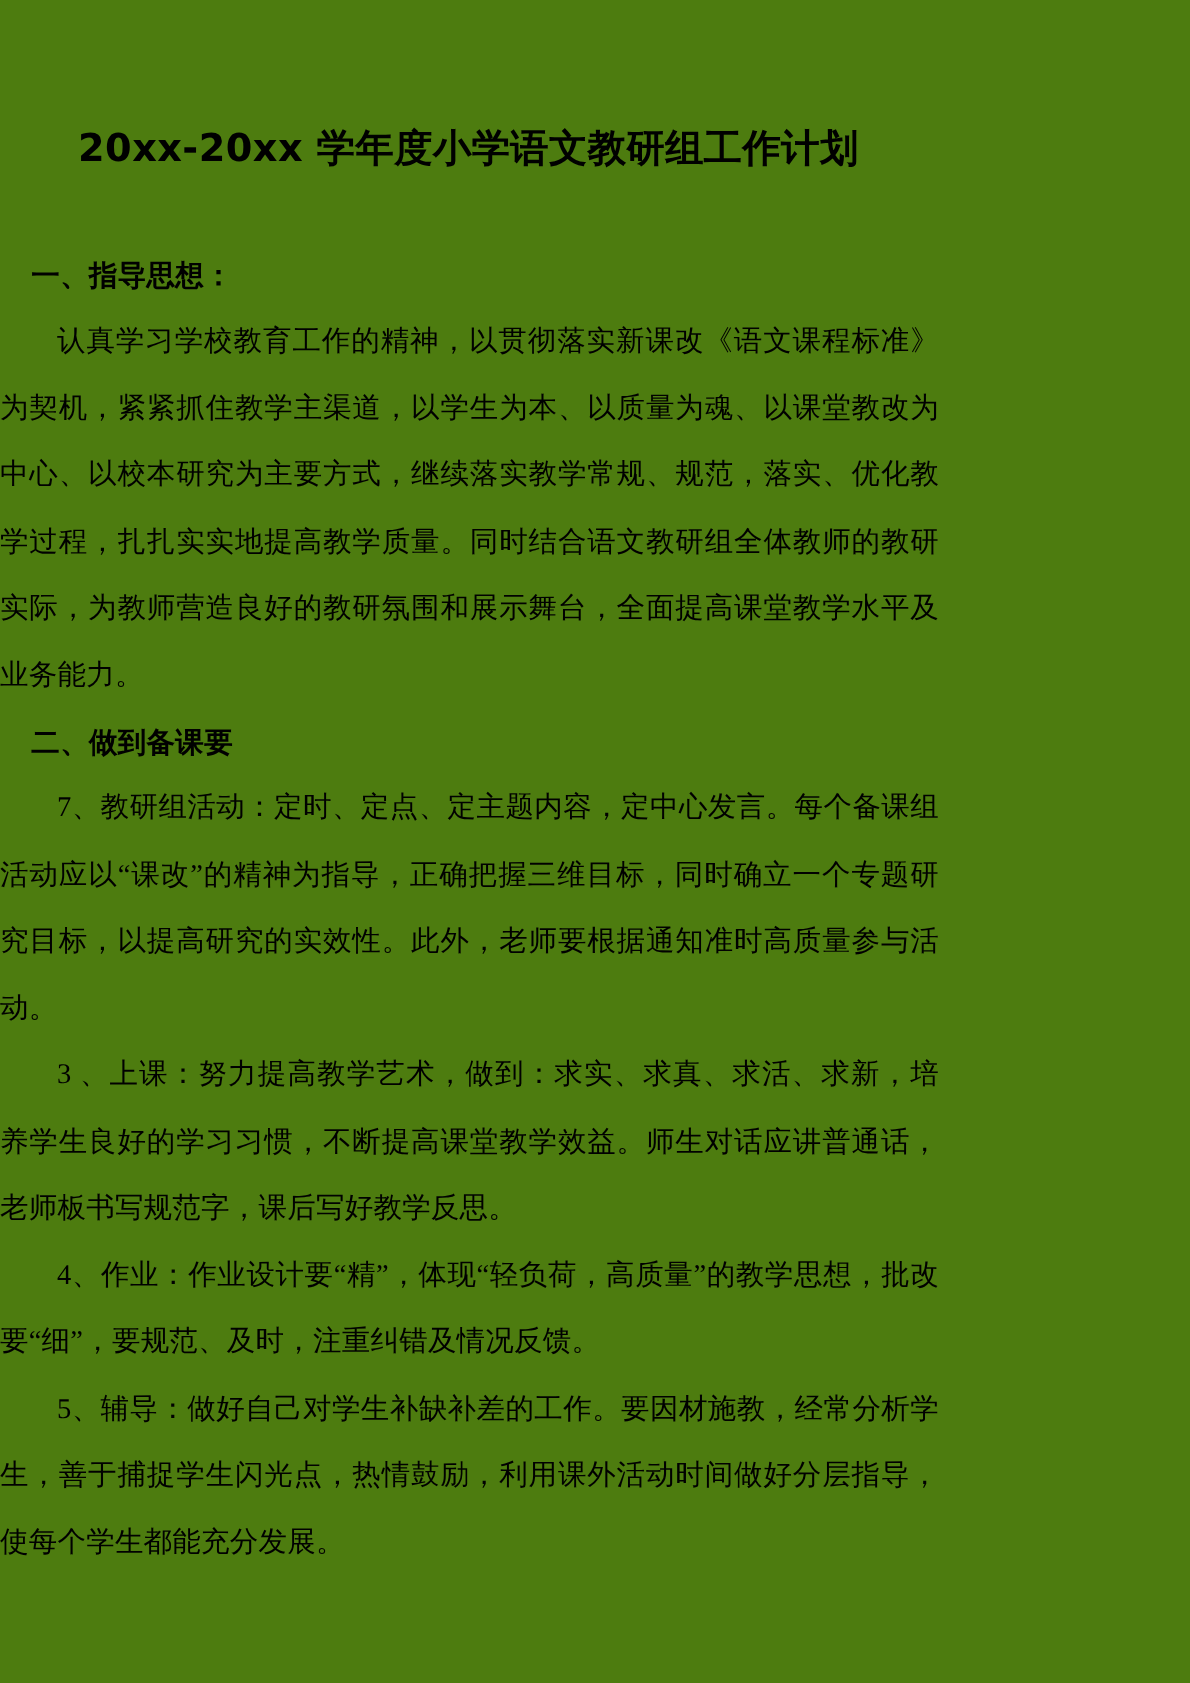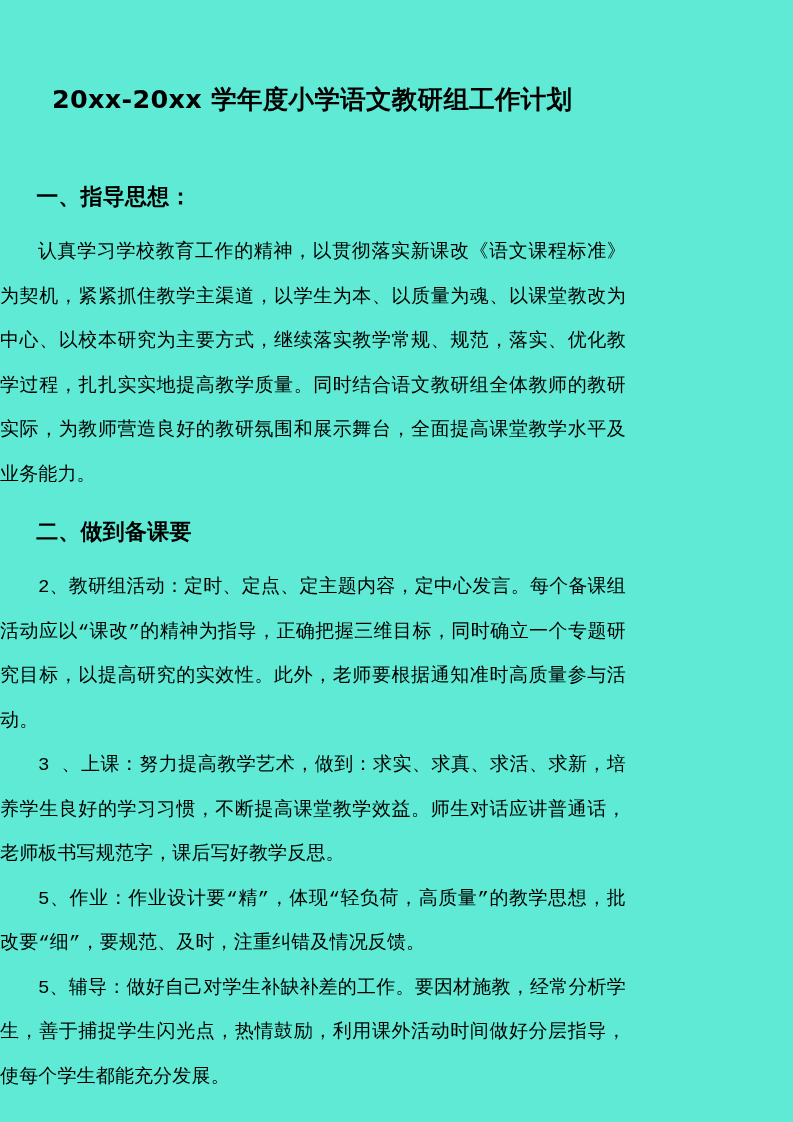--- a/index.html
+++ b/index.html
@@ -8,21 +8,21 @@
     background: #ffffff;
   }
   body {
     font-family: "DejaVu Serif", "Liberation Serif", serif;
     color: #000000;
   }
   .page {
     position: relative;
     width: 793px;
     height: 1122px;
-    background: #5eead4;
+    background: #4d7c0f;
     overflow: hidden;
     box-sizing: border-box;
   }
   .content {
     position: absolute;
     left: 88px;
     top: 0;
     width: 626px;
   }
   
@@ -37,32 +37,32 @@
     padding: 0;
     position: absolute;
     top: 82px;
     left: 52px;
     white-space: nowrap;
   }
   
   .heading {
     font-family: "DejaVu Serif", "Liberation Serif", serif;
     font-weight: bold;
-    font-size: 22px;
+    font-size: 19px;
     line-height: 44px;
     text-indent: 2em;
-    margin: 12px;
+    margin: 0;
     letter-spacing: 0.2px;
   }
   .heading.tight-indent {
     text-indent: 1.1em;
   }
   
   .para {
-    font-family: Liberation Mono, monospace;
+    font-family: Liberation Serif, serif;
     font-weight: normal;
     font-size: 19px;
     line-height: 44.5px;
     text-indent: 2em;
     margin: 0;
     text-align: justify;
     text-justify: inter-ideograph;
     letter-spacing: 0.15px;
   }
   .block-abs { position: absolute; left: 0; width: 626px; }
@@ -76,23 +76,23 @@
 
   <div class="content block-abs" style="top: 162px;">
 
     <p class="heading tight-indent">一、指导思想：</p>
 
     <p class="para">认真学习学校教育工作的精神，以贯彻落实新课改《语文课程标准》为契机，紧紧抓住教学主渠道，以学生为本、以质量为魂、以课堂教改为中心、以校本研究为主要方式，继续落实教学常规、规范，落实、优化教学过程，扎扎实实地提高教学质量。同时结合语文教研组全体教师的教研实际，为教师营造良好的教研氛围和展示舞台，全面提高课堂教学水平及业务能力。</p>
 
     <p class="heading tight-indent">二、做到备课要</p>
 
 
-    <p class="para">2、教研组活动：定时、定点、定主题内容，定中心发言。每个备课组活动应以“课改”的精神为指导，正确把握三维目标，同时确立一个专题研究目标，以提高研究的实效性。此外，老师要根据通知准时高质量参与活动。</p>
+    <p class="para">7、教研组活动：定时、定点、定主题内容，定中心发言。每个备课组活动应以“课改”的精神为指导，正确把握三维目标，同时确立一个专题研究目标，以提高研究的实效性。此外，老师要根据通知准时高质量参与活动。</p>
 
 
     <p class="para">3 、上课：努力提高教学艺术，做到：求实、求真、求活、求新，培养学生良好的学习习惯，不断提高课堂教学效益。师生对话应讲普通话，老师板书写规范字，课后写好教学反思。</p>
 
-    <p class="para">5、作业：作业设计要“精”，体现“轻负荷，高质量”的教学思想，批改要“细”，要规范、及时，注重纠错及情况反馈。</p>
+    <p class="para">4、作业：作业设计要“精”，体现“轻负荷，高质量”的教学思想，批改要“细”，要规范、及时，注重纠错及情况反馈。</p>
 
     <p class="para">5、辅导：做好自己对学生补缺补差的工作。要因材施教，经常分析学生，善于捕捉学生闪光点，热情鼓励，利用课外活动时间做好分层指导，使每个学生都能充分发展。</p>
 
   </div>
 </div>
 
 </body></html>

